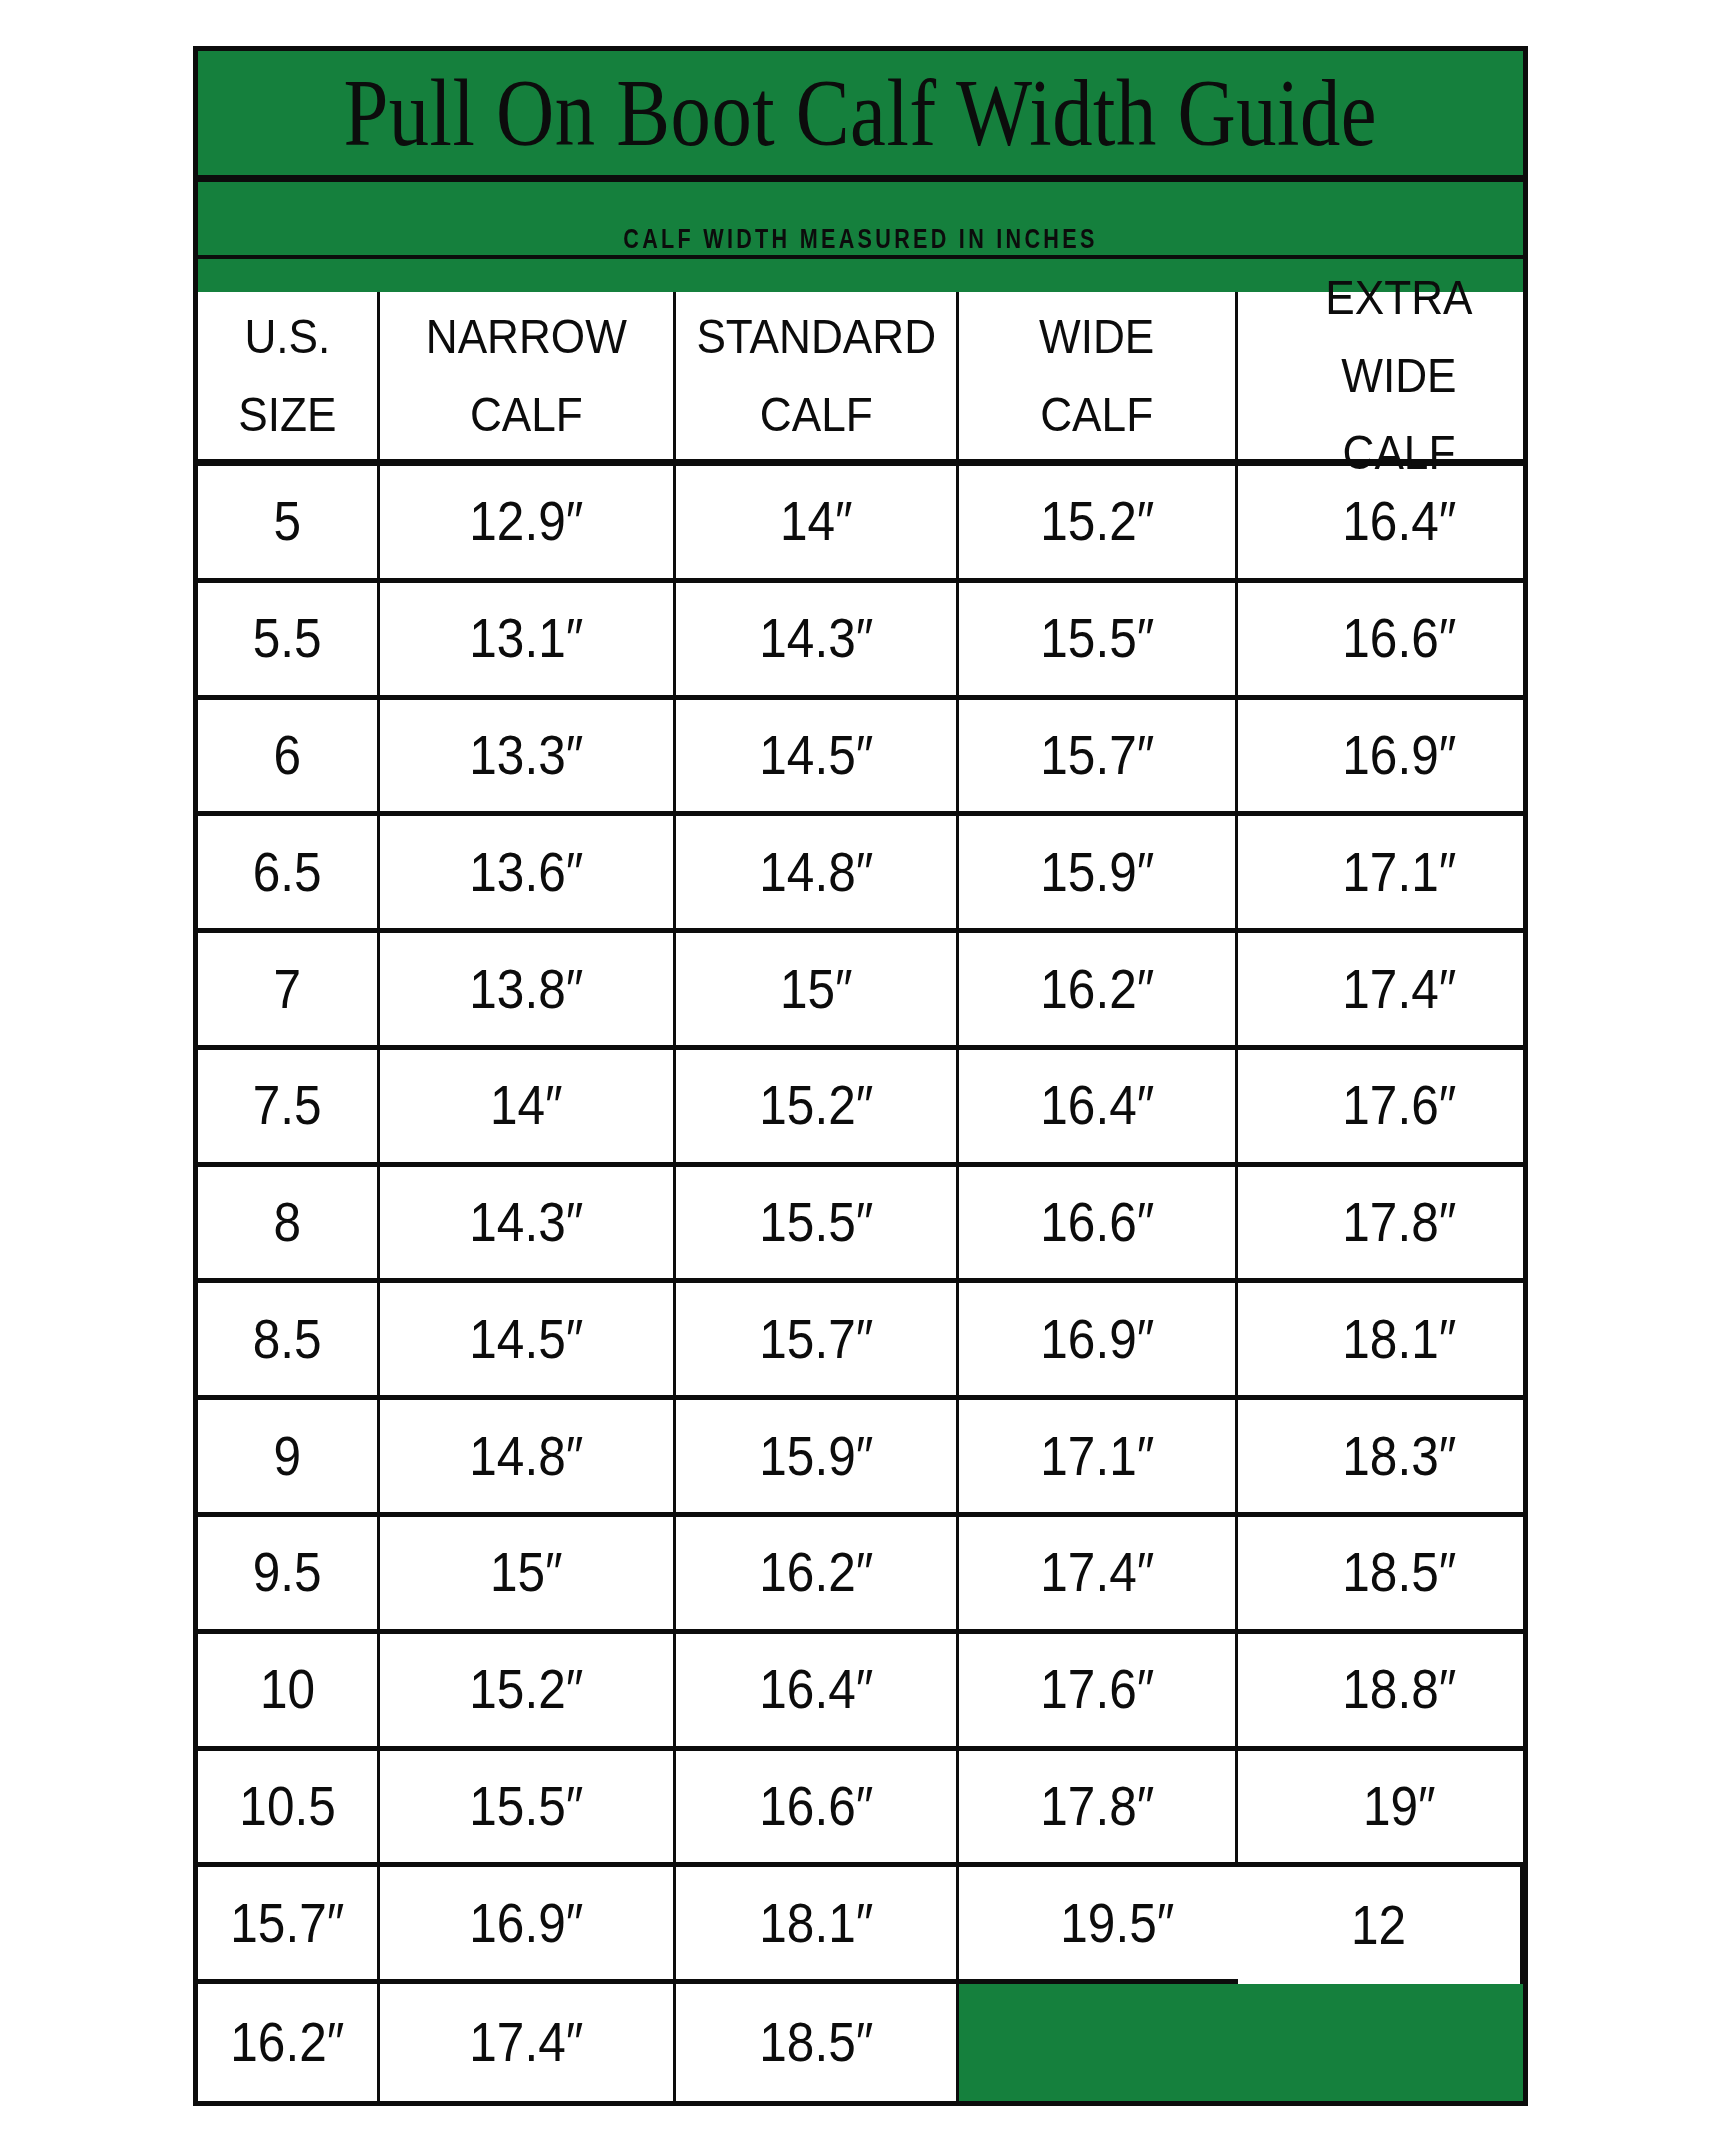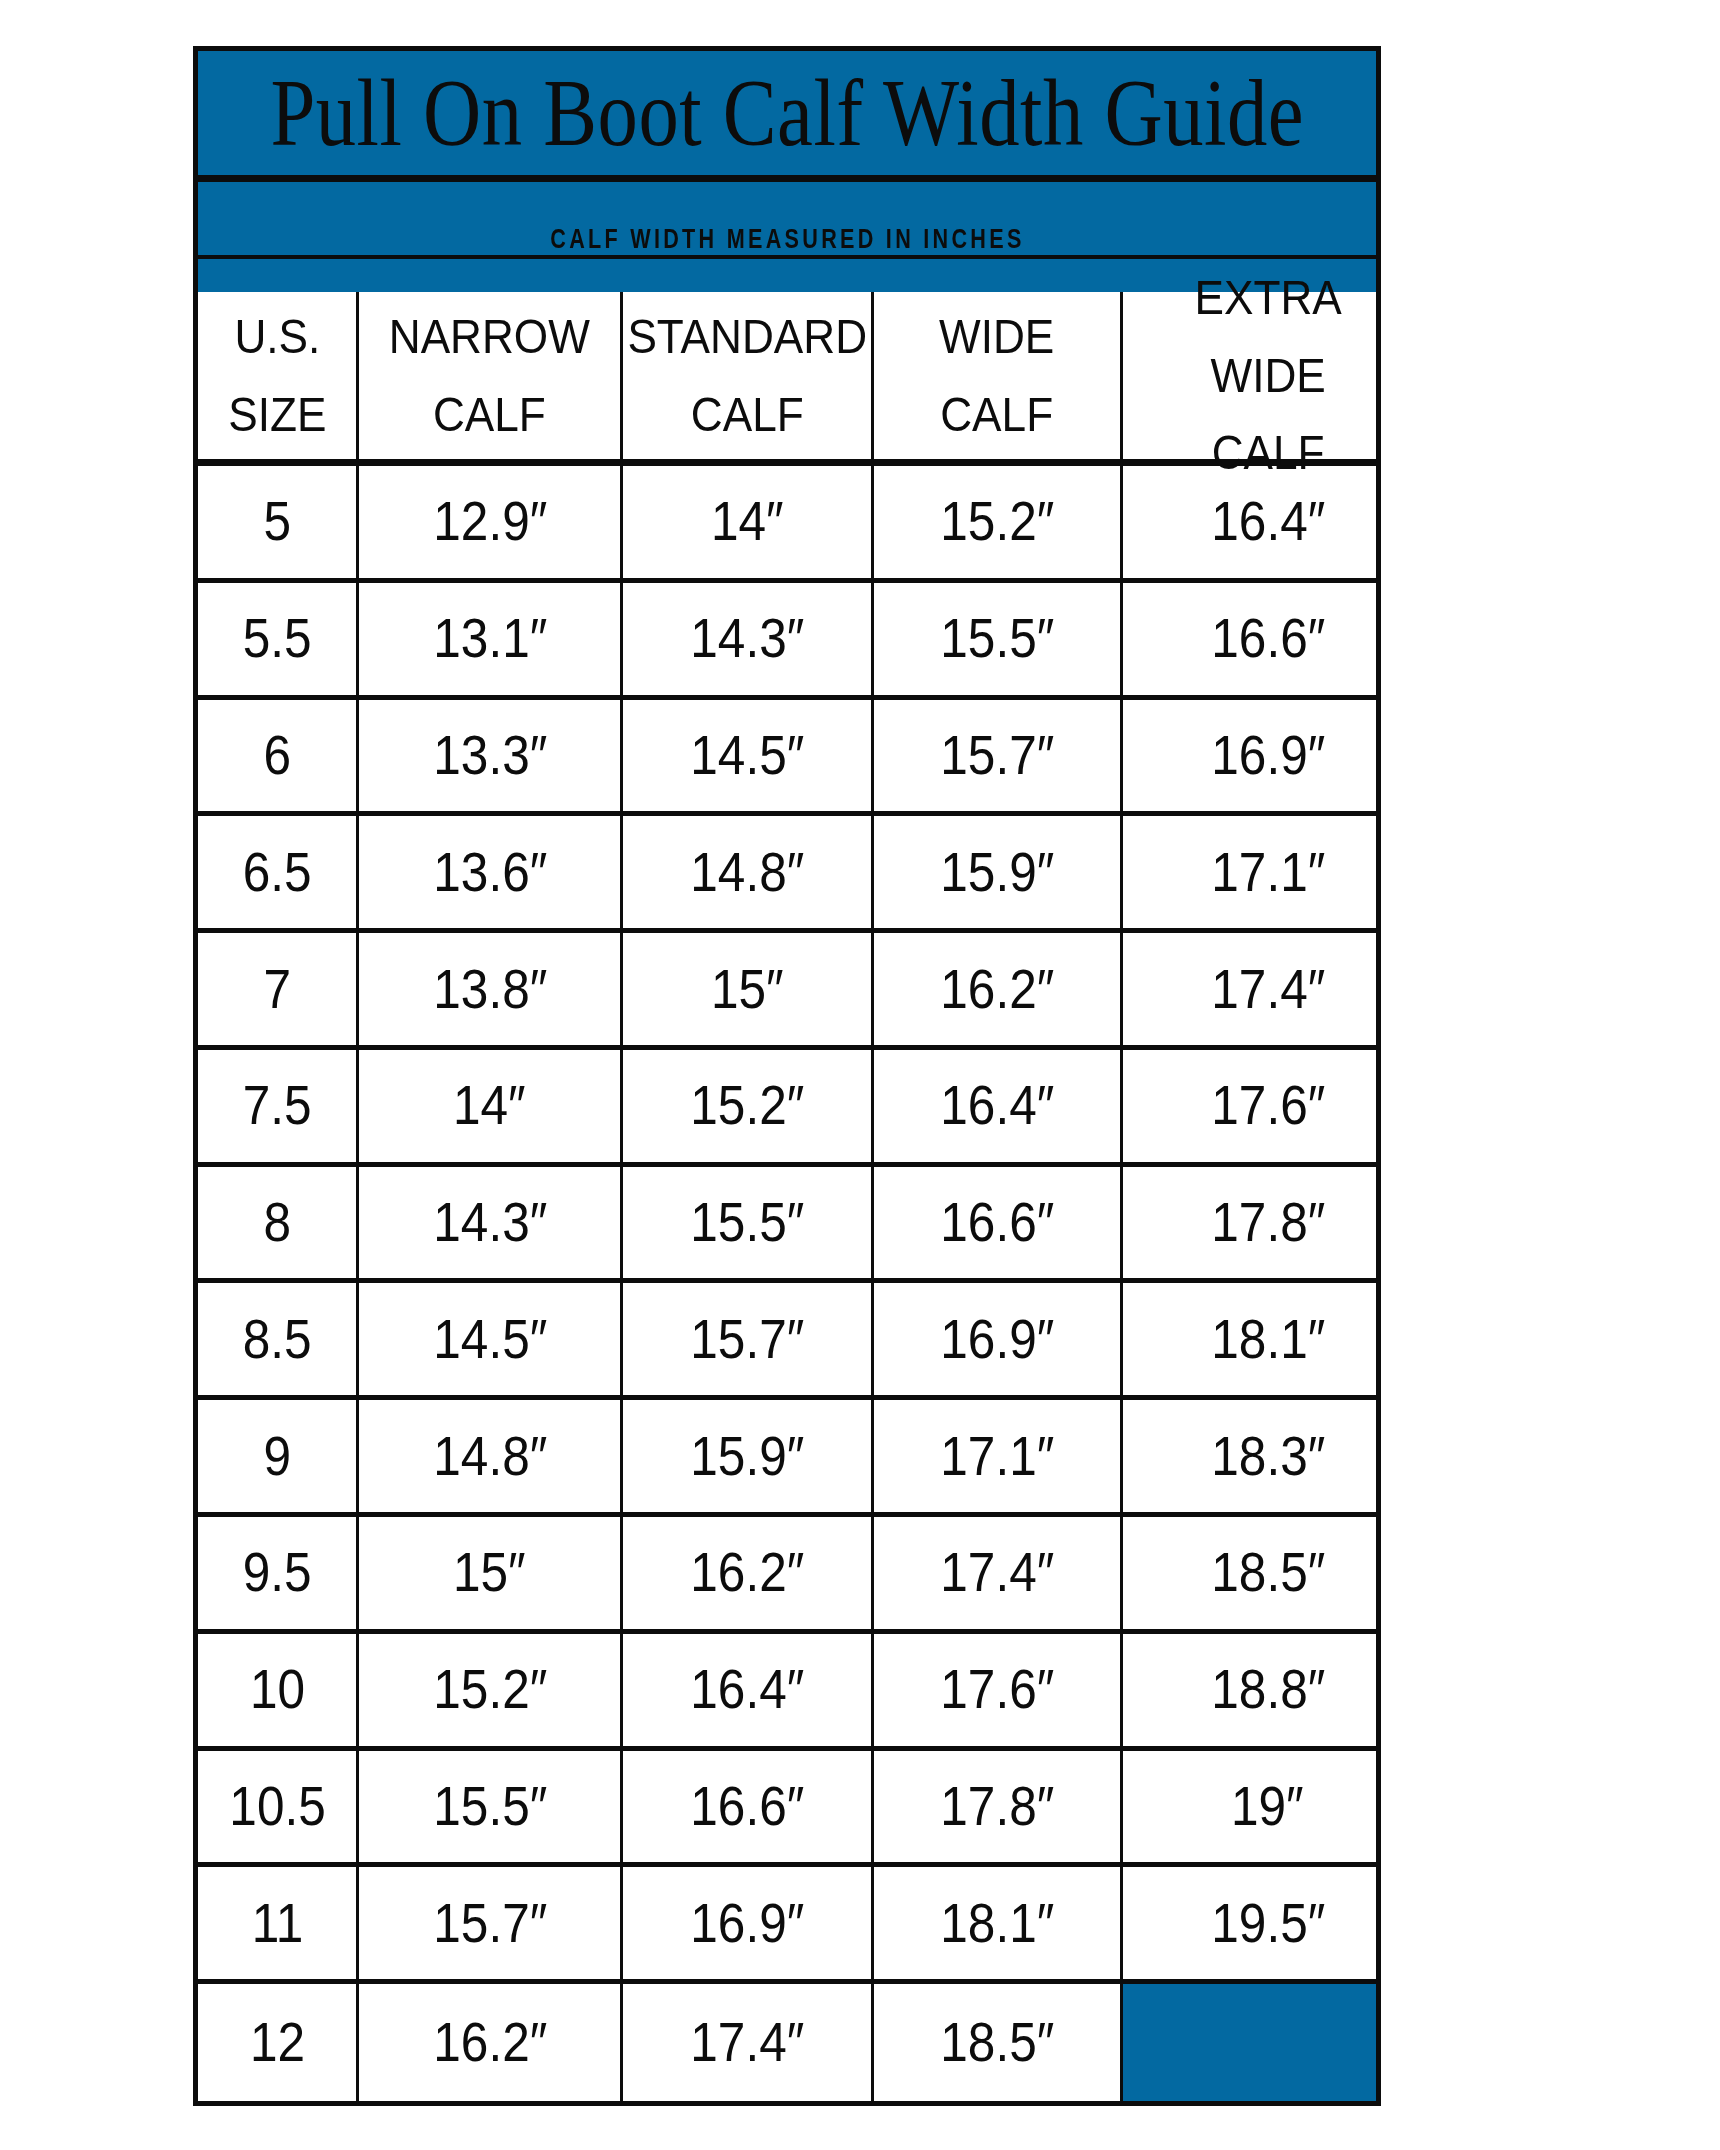--- a/index.html
+++ b/index.html
@@ -9,25 +9,25 @@
     height: 2151px;
     background: #ffffff;
     font-family: "Liberation Sans", sans-serif;
     color: #0c0c0c;
     overflow: hidden;
   }
   .frame {
     position: absolute;
     left: 193px;
     top: 46px;
-    width: 1188px;
+    width: 1335px;
     height: 2060px;
     box-sizing: border-box;
     border: 5.8px solid #0c0c0c;
-    background: #0369a1;
+    background: #15803d;
     display: flex;
     flex-direction: column;
   }
   .title-cell {
     height: 131px;
     box-sizing: border-box;
     border-bottom: 7px solid #0c0c0c;
     display: flex;
     align-items: center;
     justify-content: center;
@@ -297,23 +297,20 @@
         <div class="cell dcell">
           <div class="dtext">16.6″</div>
         </div>
         <div class="cell dcell">
           <div class="dtext">17.8″</div>
         </div>
         <div class="cell dcell last-col">
           <div class="dtext">19″</div>
         </div>
         <div class="cell dcell">
-          <div class="dtext">11</div>
-        </div>
-        <div class="cell dcell">
           <div class="dtext">15.7″</div>
         </div>
         <div class="cell dcell">
           <div class="dtext">16.9″</div>
         </div>
         <div class="cell dcell">
           <div class="dtext">18.1″</div>
         </div>
         <div class="cell dcell last-col">
           <div class="dtext">19.5″</div>

